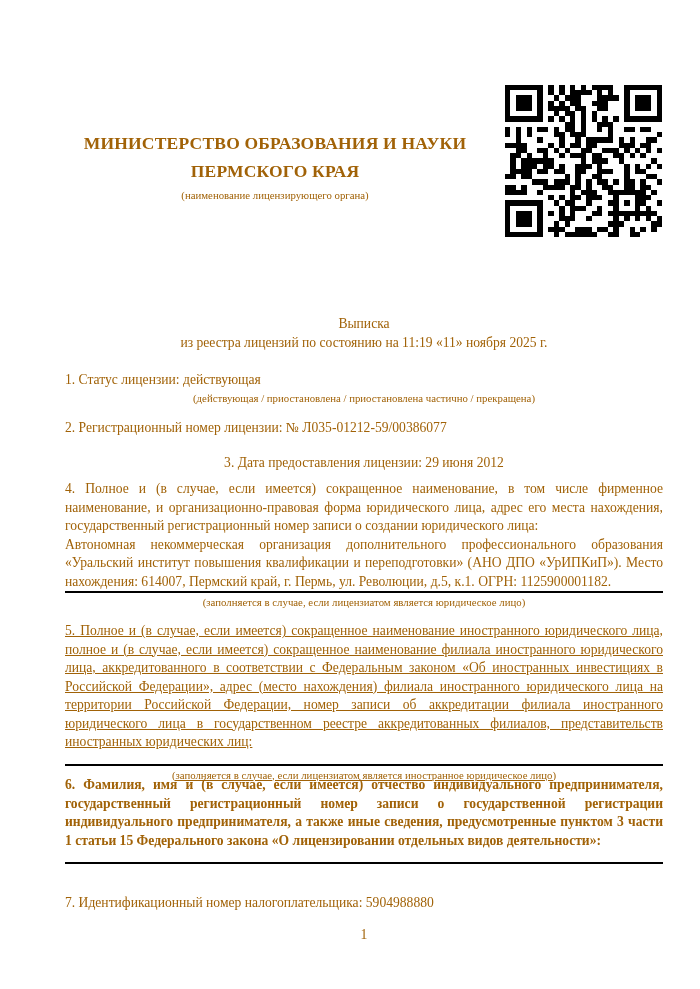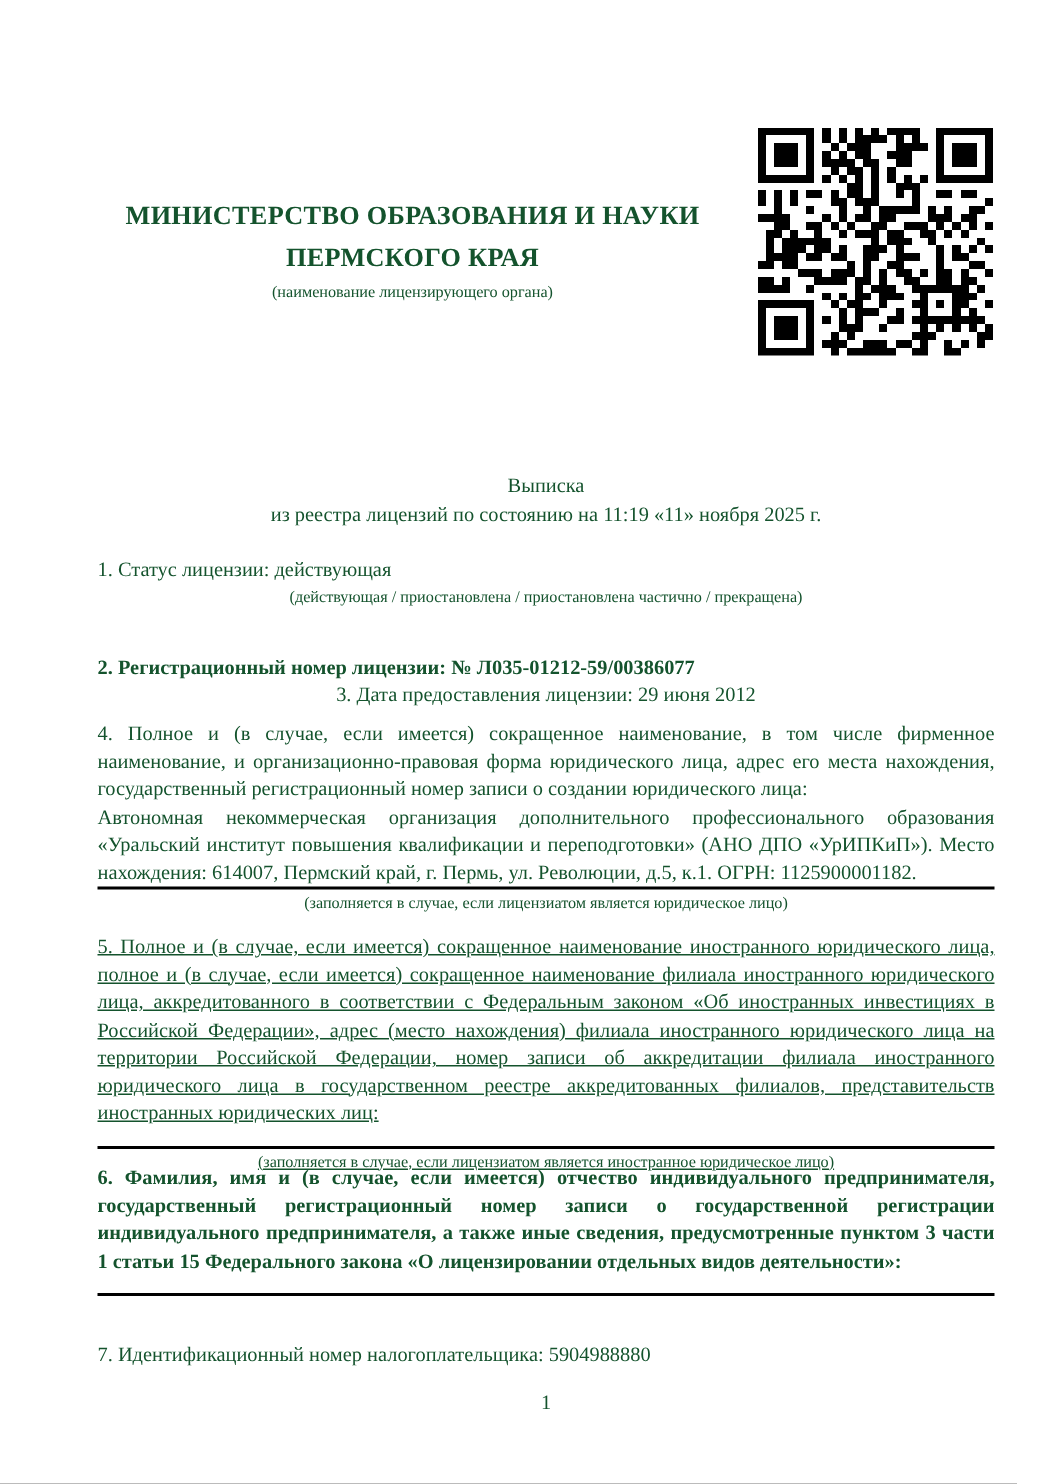--- a/index.html
+++ b/index.html
@@ -4,41 +4,41 @@
 <style>
   * { margin: 0; padding: 0; box-sizing: border-box; }
   html, body { background: #888; }
   .sheet {
     position: relative;
     width: 700px;
     height: 989px;
     background: #ffffff;
     margin: 0 auto;
     font-family: "Liberation Serif", "DejaVu Serif", serif;
-    color: #14532d;
+    color: #a16207;
     overflow: hidden;
   }
   .abs { position: absolute; }
 
   
   .header-text { left: 65px; top: 129px; width: 420px; text-align: center; }
   .ministry-line { font-size: 17.5px; font-weight: bold; line-height: 28px; letter-spacing: 0.2px; }
   .small-caption { font-size: 10.8px; line-height: 15px; }
   .ministry-caption { margin-top: 3px; }
 
   .qr-box { left: 505px; top: 85px; width: 157px; height: 152px; }
   .qr-box svg { display: block; }
 
   
   .doc-title { left: 65px; top: 302px; width: 598px; text-align: center; font-size: 13.6px; line-height: 19px; margin-top: 12px; }
 
   
   .item { left: 65px; width: 598px; font-size: 13.6px; line-height: 18.5px; }
   .item-1 { top: 371px; }
-  .item-2 { top: 436px; font-weight: bold; }
+  .item-2 { top: 419px; }
   .item-3 { top: 454px; text-align: center; }
   .item-4 { top: 480px; }
   .item-5 { top: 622px; text-decoration: underline; }
   .item-6 { top: 776px; font-weight: bold; }
   .item-7 { top: 894px; }
 
   .para { text-align: justify; }
   .fill-rule { border-top: 2px solid #000; width: 100%; }
   .rule-tight { margin-top: 0px; }
   .rule-gap { margin-top: 12px; }

